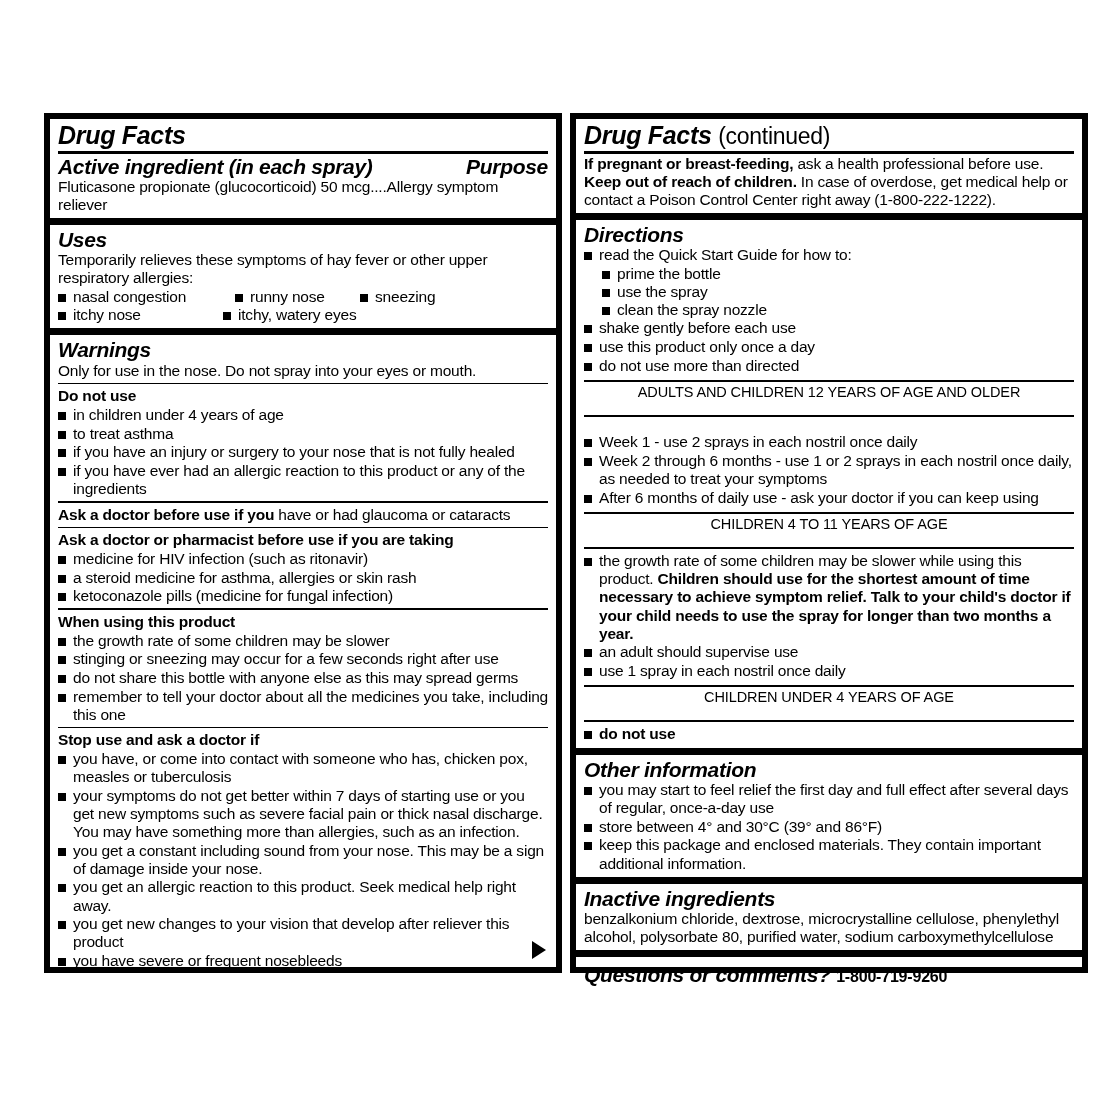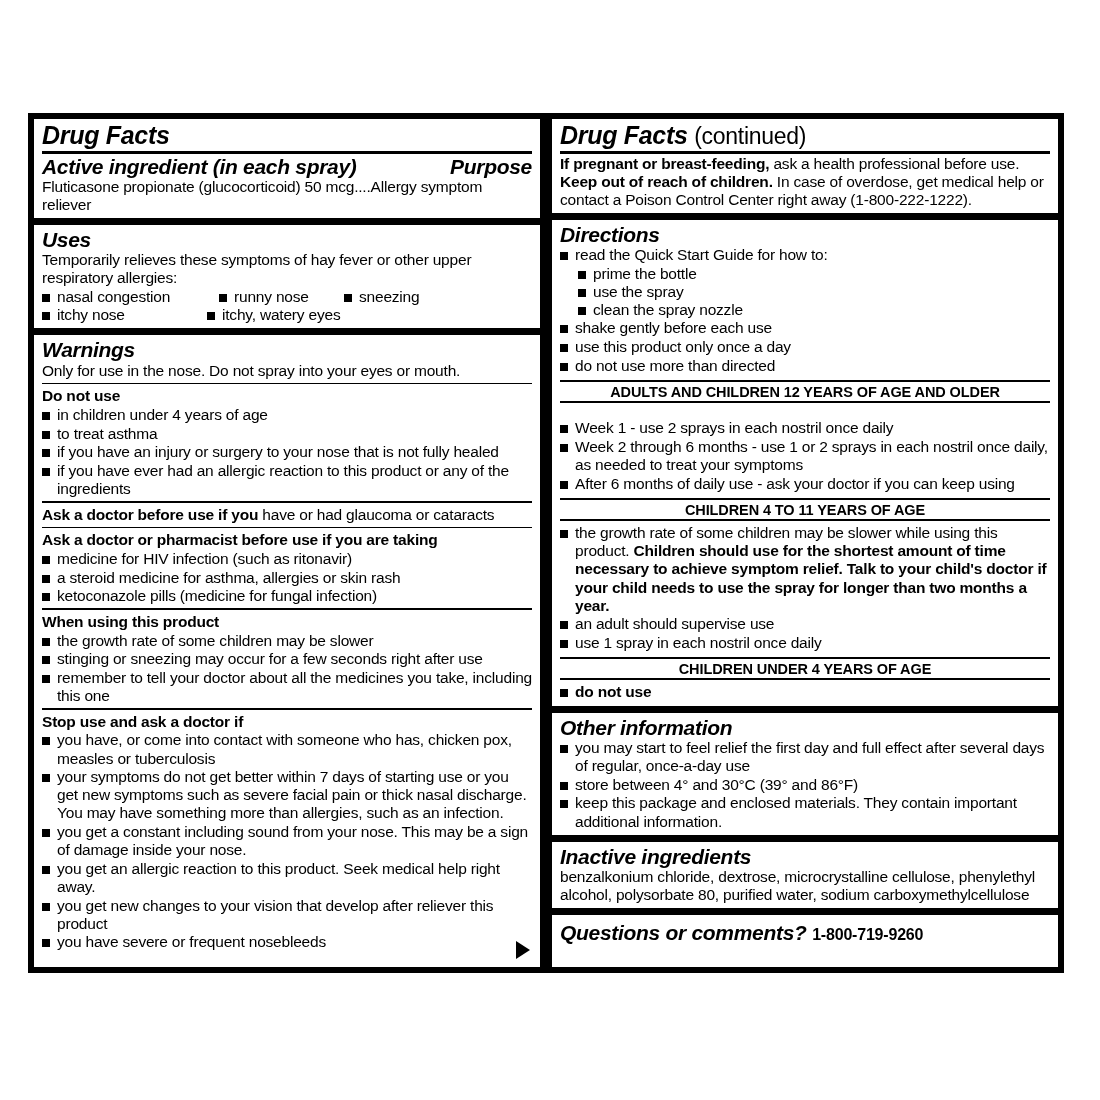--- a/index.html
+++ b/index.html
@@ -10,25 +10,26 @@
   body {
     width: 1100px;
     height: 1100px;
     font-family: "Liberation Sans", sans-serif;
     color: #000000;
     -webkit-font-smoothing: antialiased;
   }
 
   #label-root {
     position: absolute;
-    left: 28px;
+    left: 44px;
     top: 113px;
     width: 1044px;
     height: 860px;
     display: flex;
+    gap: 8px;
   }
 
   .panel {
     border: 6px solid #000;
     background: #fff;
     box-sizing: border-box;
     display: flex;
     flex-direction: column;
     position: relative;
   }
@@ -93,24 +94,24 @@
   }
   .body {
     font-size: 15.5px;
     line-height: 1.17;
     letter-spacing: -0.2px;
   }
   .body b, .h3 b { font-weight: bold; }
 
   .caps-hdr {
     text-align: center;
-    font-weight: bold;
+    font-weight: normal;
     font-size: 14.5px;
     letter-spacing: -0.1px;
-    padding: 2px 0 0 0;
+    padding: 2px 0 14px 0;
     line-height: 1.2;
   }
 
   .qline {
     font-size: 21px;
     font-weight: bold;
     font-style: italic;
     letter-spacing: -0.3px;
     line-height: 1.2;
   }
@@ -269,20 +270,21 @@
         <li>a steroid medicine for asthma, allergies or skin rash</li>
         <li>ketoconazole pills (medicine for fungal infection)</li>
       </ul>
 
       <div class="rule-thin"></div>
 
       <div class="h3">When using this product</div>
       <ul class="bl">
         <li>the growth rate of some children may be slower</li>
         <li>stinging or sneezing may occur for a few seconds right after use</li>
+        <li>do not share this bottle with anyone else as this may spread germs</li>
         <li>remember to tell your doctor about all the medicines you take, including this one</li>
       </ul>
 
       <div class="rule-thin"></div>
 
       <div class="h3">Stop use and ask a doctor if</div>
       <ul class="bl">
         <li>you have, or come into contact with someone who has, chicken pox, measles or tuberculosis</li>
         <li>your symptoms do not get better within 7 days of starting use or you get new symptoms such as severe facial pain or thick nasal discharge. You may have something more than allergies, such as an infection.</li>
         <li>you get a constant including sound from your nose. This may be a sign of damage inside your nose.</li>

